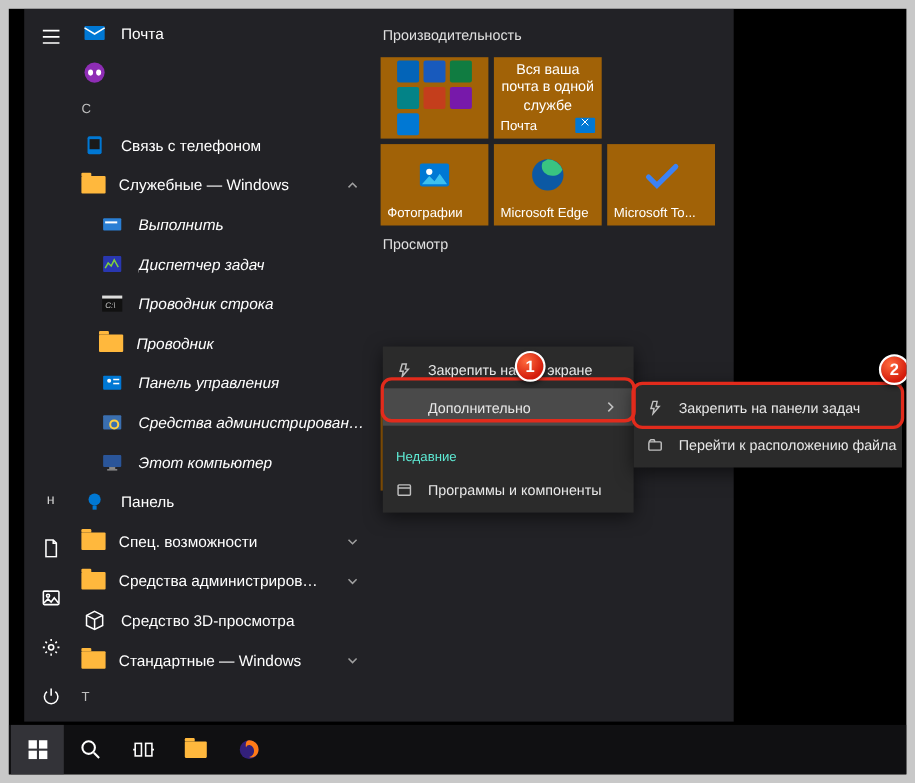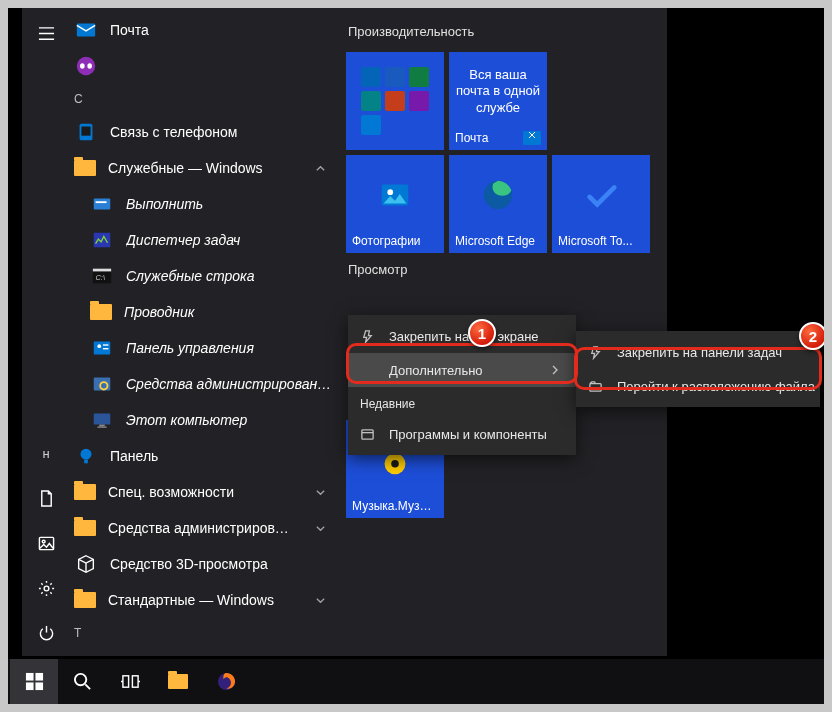--- a/index.html
+++ b/index.html
@@ -79,22 +79,22 @@
     padding:8px 4px 0 12px;
   }
   .group-title {
     font-size:13px; color:#e0e0e0;
     margin:4px 0 10px 2px;
     height:22px;
     display:flex; align-items:center;
   }
   .tile-row { display:flex; gap:5px; margin-bottom:5px; }
   .tile {
-    width:98px; height:98px;
-    background:#1d4ed8;
+    width:98px; height:74px;
+    background:#a16207;
     display:flex; flex-direction:column;
     align-items:center;
     position:relative;
     overflow:hidden;
   }
   .tile .tile-body { flex:1; display:flex; align-items:center; justify-content:center; }
   .tile .tile-label {
     width:100%; text-align:left;
     font-size:12px;
     padding:0 6px 5px 6px;
@@ -119,22 +119,23 @@
     display:flex; align-items:center;
     padding:0 16px 0 12px;
     gap:14px;
     font-size:13px;
     color:#e8e8e8;
     white-space:nowrap;
   }
   .ctx-item.hovered { background:#4a4a4a; }
   .ctx-item svg { width:15px; height:15px; stroke:#c0c0c0; fill:none; stroke-width:1.4; flex-shrink:0; }
   .ctx-header {
-    font-size:12px; color:#e5e5e5;
+    font-size:12px; color:#5eead4;
     padding:10px 12px 6px;
+    margin-top:11px;
   }
   .ctx-arrow { margin-left:auto; }
   .ctx-arrow svg { width:10px; height:10px; }
   
   .callout {
     position:absolute;
     border:3px solid #e22b1c;
     border-radius:10px;
     pointer-events:none;
   }
@@ -259,21 +260,21 @@
         <span class="app-label">Диспетчер задач</span>
       </div>
       <div class="app-item indent">
         <span class="app-icon">
             <svg viewBox="0 0 24 24">
               <rect x="2" y="4" width="20" height="16" fill="#111"></rect>
               <rect x="2" y="4" width="20" height="3" fill="#ddd"></rect>
               <text x="5" y="16" fill="#ccc" font-size="8">C:\</text>
             </svg>
           </span>
-        <span class="app-label">Служебные строка</span>
+        <span class="app-label">Проводник строка</span>
       </div>
       <div class="app-item indent">
         <span class="app-icon folder"></span>
         <span class="app-label">Проводник</span>
       </div>
       <div class="app-item indent">
         <span class="app-icon">
             <svg viewBox="0 0 24 24">
               <rect x="3" y="5" width="18" height="14" rx="1" fill="#0078d4"></rect>
               <circle cx="9" cy="10" r="2" fill="#fff"></circle>
@@ -439,21 +440,21 @@
     <div class="ctx-header">Недавние</div>
     <div class="ctx-item">
       <svg viewBox="0 0 16 16">
           <rect x="2" y="3" width="12" height="10" rx="1"></rect>
           <path d="M2 6h12"></path>
         </svg>
       <span>Программы и компоненты</span>
     </div>
   </div>
 
-  <div class="ctx" style="left:568px; top:323px; width:244px;">
+  <div class="ctx" style="left:568px; top:341px; width:244px;">
     <div class="ctx-item">
       <svg viewBox="0 0 16 16">
           <path d="M6 2h4l-1 5h3l-6 7 1-5H4z"></path>
         </svg>
       <span>Закрепить на панели задач</span>
     </div>
     <div class="ctx-item">
       <svg viewBox="0 0 16 16">
           <rect x="2" y="5" width="12" height="8" rx="1"></rect>
           <path d="M2 5l2-2h3l1 2"></path>

